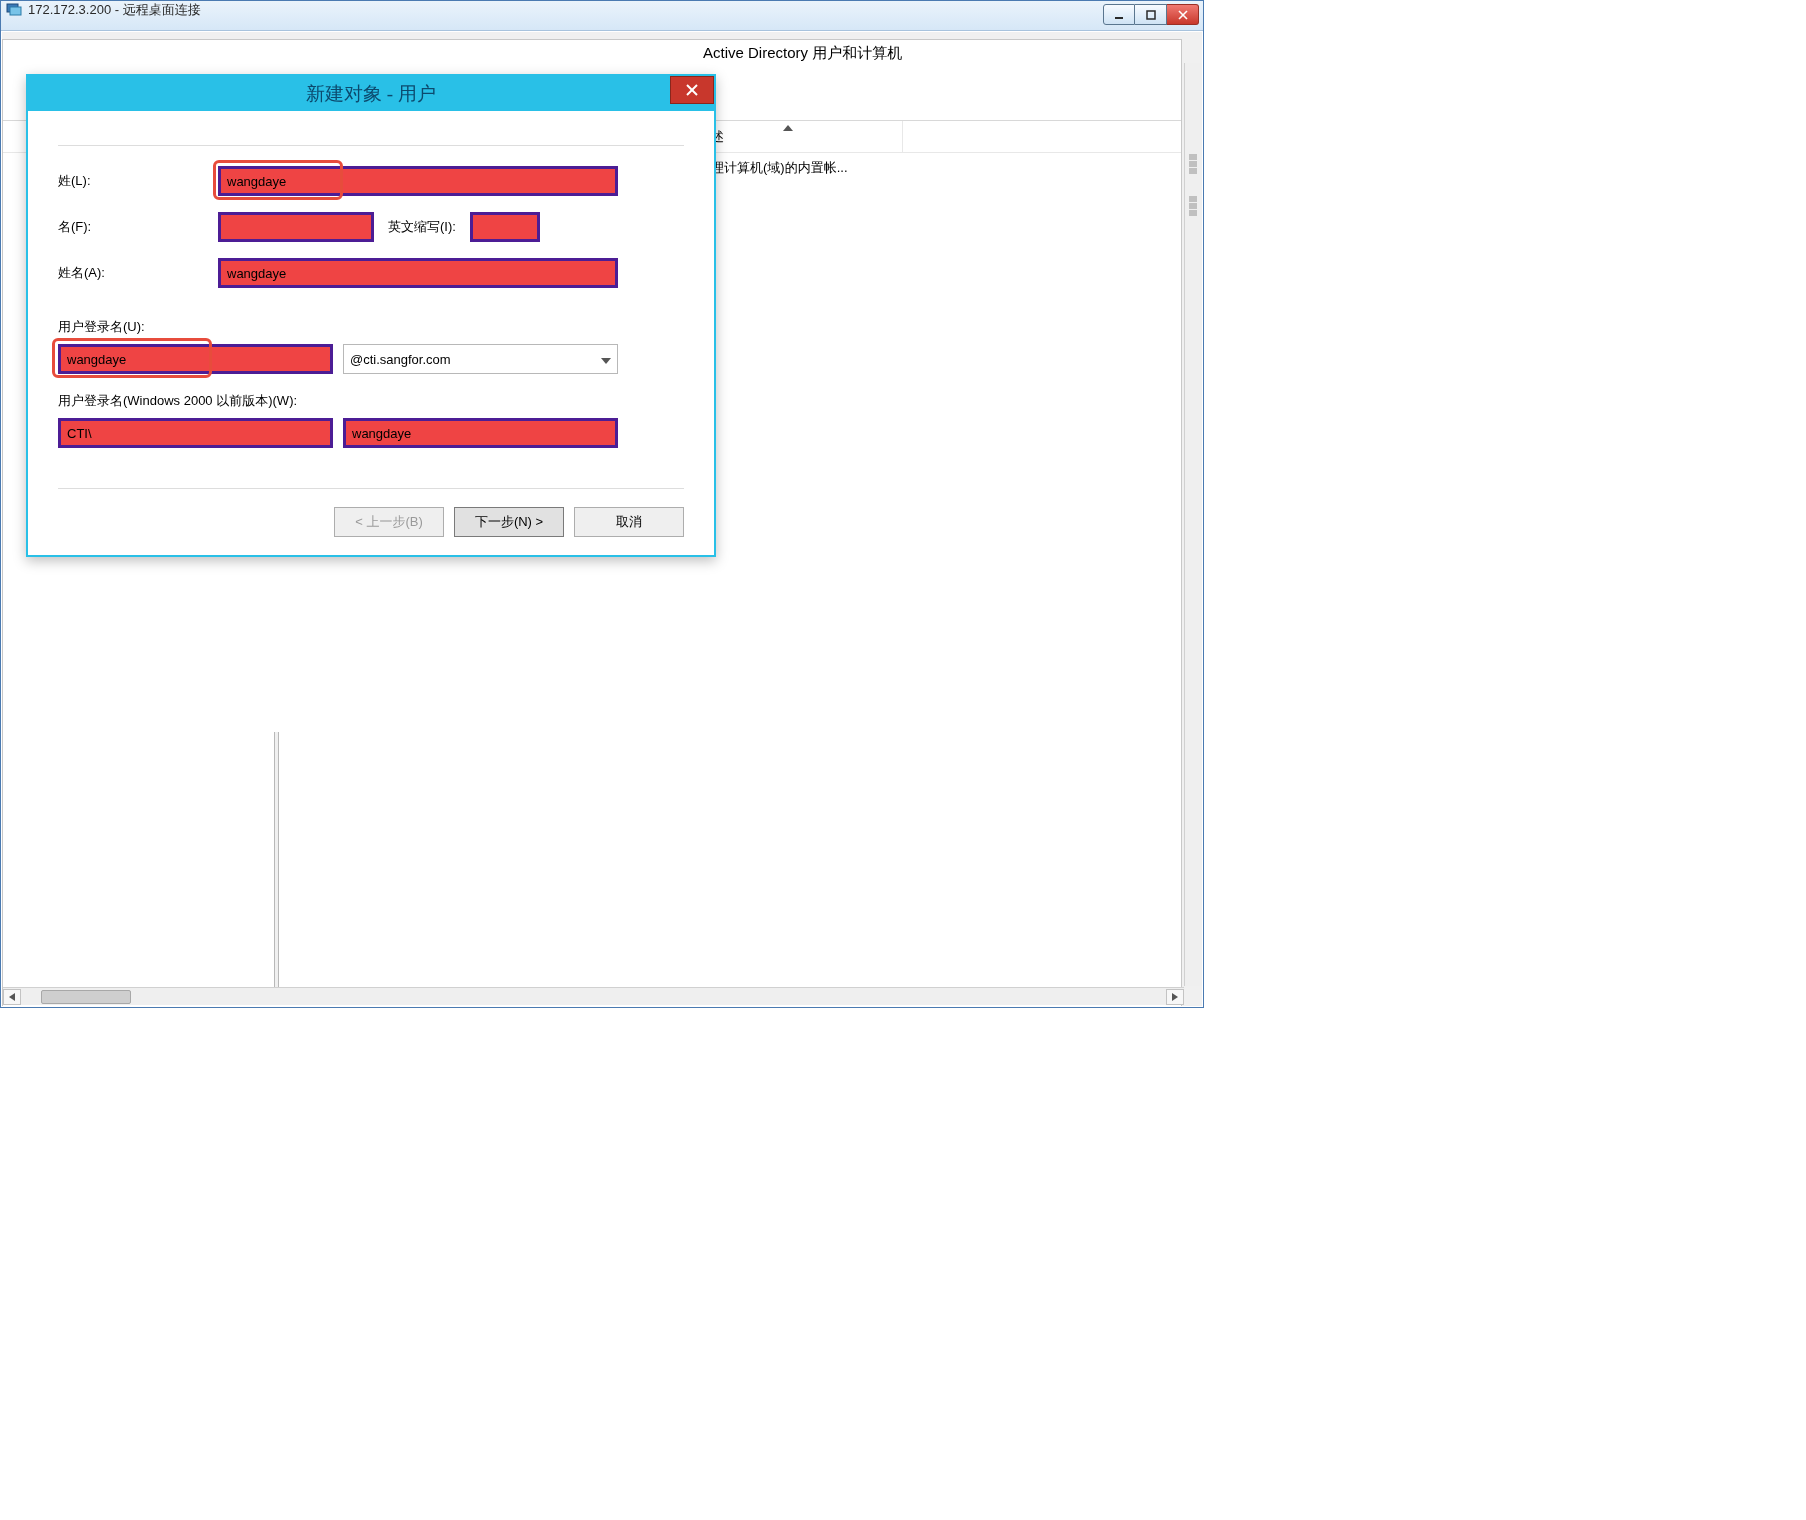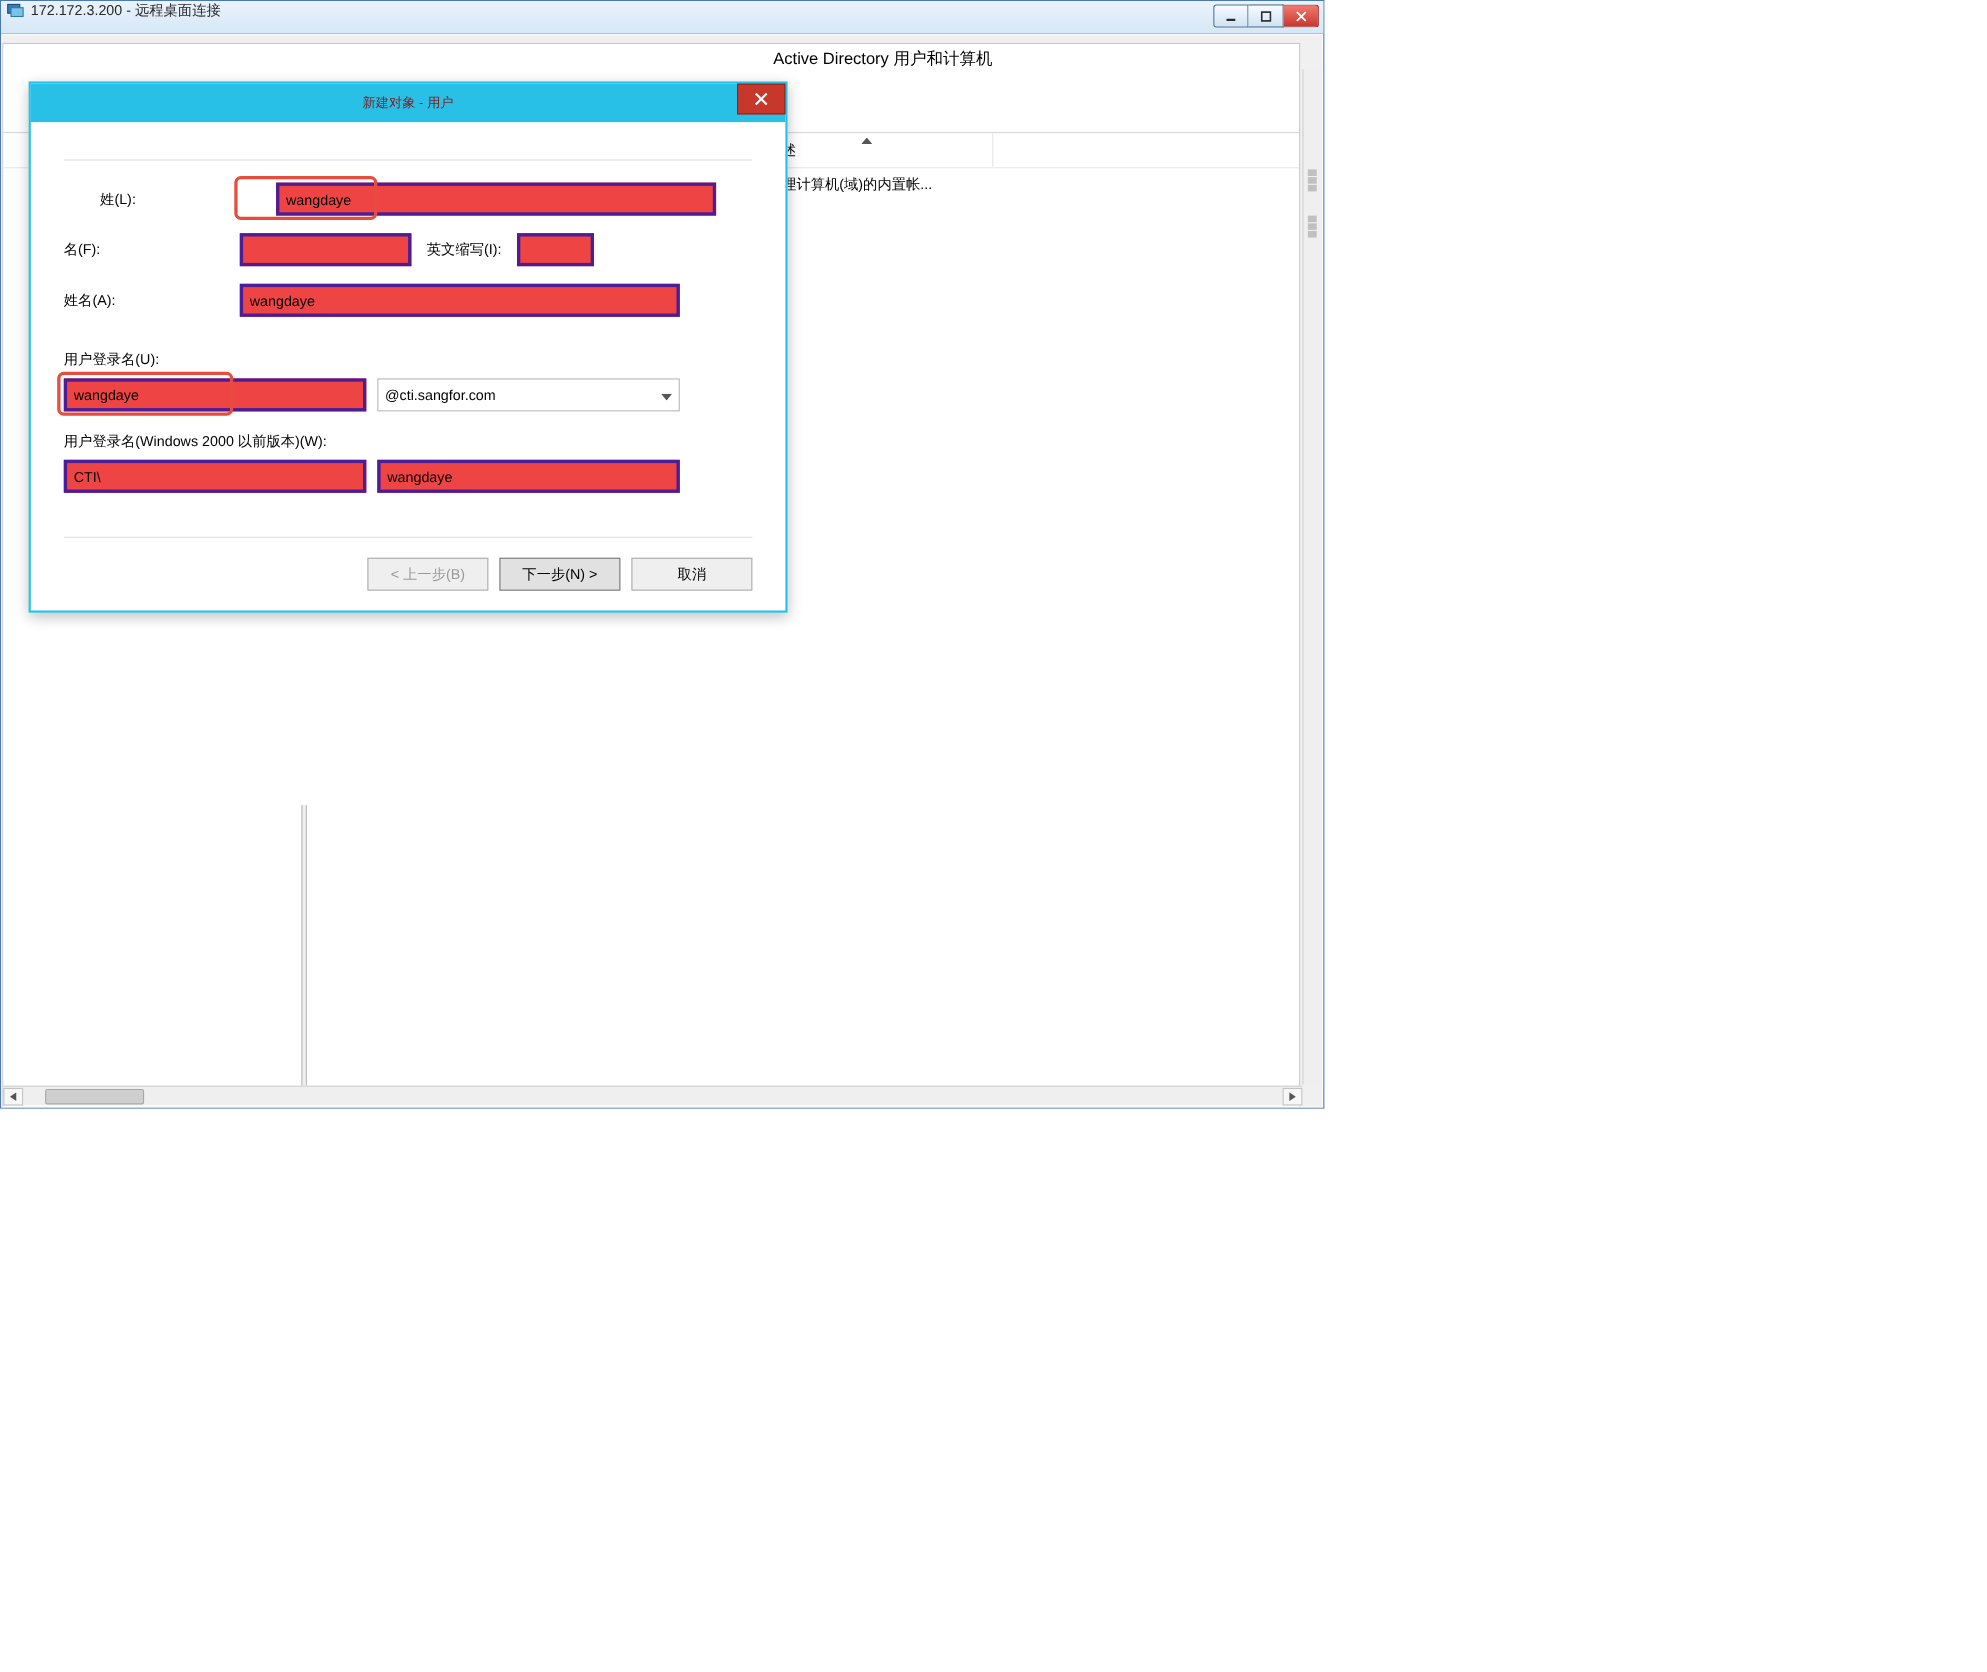--- a/index.html
+++ b/index.html
@@ -25,21 +25,21 @@
   .ad-body{padding:6px 8px;}
   .ad-row-text{margin-left:700px;}
   .scroll-v{position:absolute;right:0;top:31px;bottom:20px;width:18px;background:#efefef;border-left:1px solid #d0d0d0;}
   .scroll-h{position:absolute;left:1px;right:18px;bottom:1px;height:18px;background:#efefef;border-top:1px solid #d0d0d0;display:flex;align-items:center;}
   .scroll-h-btn{width:18px;height:16px;background:#f7f7f7;border:1px solid #c3c3c3;display:flex;align-items:center;justify-content:center;}
   .scroll-h-track{flex:1;position:relative;height:16px;}
   .scroll-h-thumb{position:absolute;top:1px;height:14px;background:#cfcfcf;border:1px solid #a8a8a8;border-radius:2px;}
   .splitter{position:absolute;top:700px;bottom:18px;left:272px;width:5px;border-left:1px solid #b8b8b8;border-right:1px solid #b8b8b8;background:#f0f0f0;}
   .dialog{position:absolute;top:42px;left:24px;width:690px;background:#fff;border:2px solid #29c0e7;box-shadow:0 4px 12px rgba(0,0,0,.25);}
   .dlg-titlebar{height:35px;background:#29c0e7;display:flex;align-items:center;justify-content:center;position:relative;}
-  .dlg-title{color:#7f1d1d;font-size:12px;}
+  .dlg-title{color:#0c4a6e;font-size:19px;font-family:Liberation Serif, serif;}
   .dlg-close{position:absolute;right:0;top:0;width:44px;height:28px;background:#c8372c;display:flex;align-items:center;justify-content:center;border:1px solid #8a261c;}
   .dlg-close svg{width:12px;height:12px;}
   .dlg-body{padding:28px 30px 18px;}
   .create-row{display:flex;align-items:center;margin-bottom:20px;}
   .user-icon{width:46px;height:46px;margin-right:30px;}
   .create-label{width:80px;}
   .hr{border:none;border-top:1px solid #ddd;margin:6px 0 20px;}
   .form-row{display:flex;align-items:center;margin-bottom:16px;}
   .form-label{width:160px;}
   .text-input{height:30px;border:3px solid #4c1d95;padding:2px 6px;font-size:13px;background:#ef4444;}
@@ -142,21 +142,21 @@
         <div class="dlg-close">
           <svg viewBox="0 0 12 12">
               <line x1="1" y1="1" x2="11" y2="11" stroke="#fff" stroke-width="2"></line>
               <line x1="11" y1="1" x2="1" y2="11" stroke="#fff" stroke-width="2"></line>
             </svg>
         </div>
       </div>
       <div class="dlg-body">
         <hr class="hr">
 
-        <div class="form-row" style="position:relative;justify-content:center;">
+        <div class="form-row" style="position:relative;">
           <span class="form-label">姓(L):</span>
           <input class="text-input" style="width: 400px;" value="wangdaye">
           <div class="highlight-box" style="left:155px;top:-6px;width:130px;height:40px"></div>
         </div>
 
         <div class="form-row">
           <span class="form-label">名(F):</span>
           <input class="text-input" style="width: 156px;" value="">
           <span style="margin:0 14px">英文缩写(I):</span>
           <input class="text-input" style="width: 70px;" value="">

